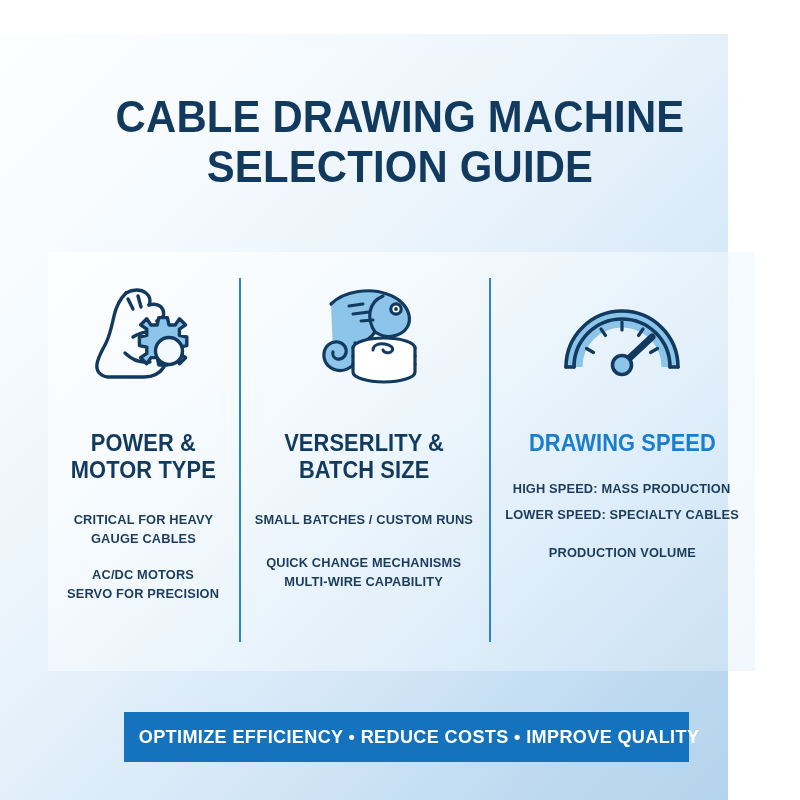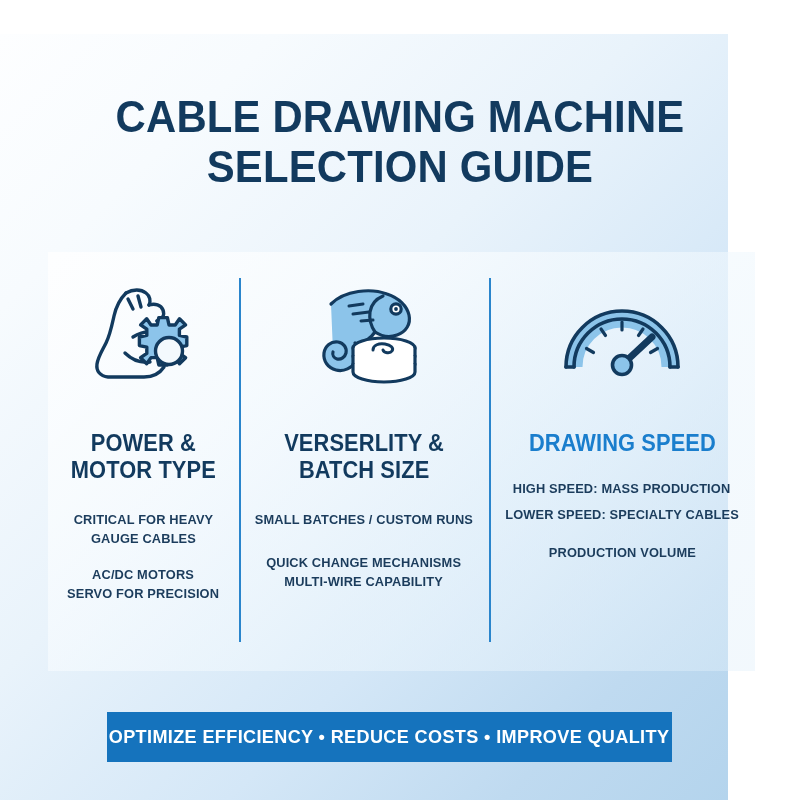--- a/index.html
+++ b/index.html
@@ -129,28 +129,28 @@
     margin-top: 17px;
   }
   .col-2 .body-block { margin-top: 22px; }
   .col-2 .body-block + .body-block { margin-top: 7px; }
   .col-2 .body-block.spaced { margin-top: 19px; }
   .col-3 .body-block + .body-block { margin-top: 24px; }
 
   
   .banner {
     position: absolute;
-    left: 107px;
+    left: 124px;
     top: 678px;
     width: 565px;
     height: 50px;
     background: #1573bd;
     display: flex;
     align-items: center;
-    justify-content: center;
+    justify-content: flex-start;
   }
   .banner-text {
     color: #ffffff;
     font-family: "Liberation Sans Narrow", "Liberation Sans", sans-serif;
     font-weight: 700;
     font-size: 19px;
     letter-spacing: 0.4px;
     transform: scaleX(0.95);
     white-space: nowrap;
   }

